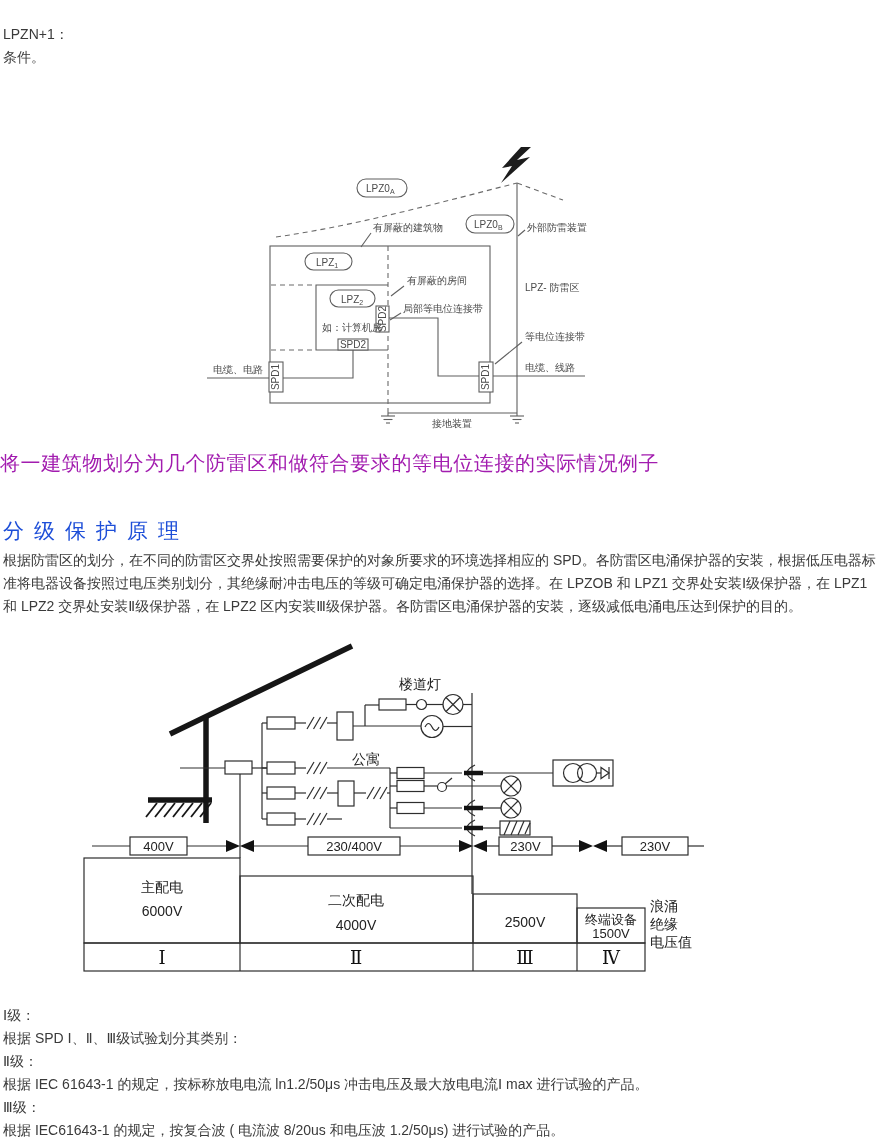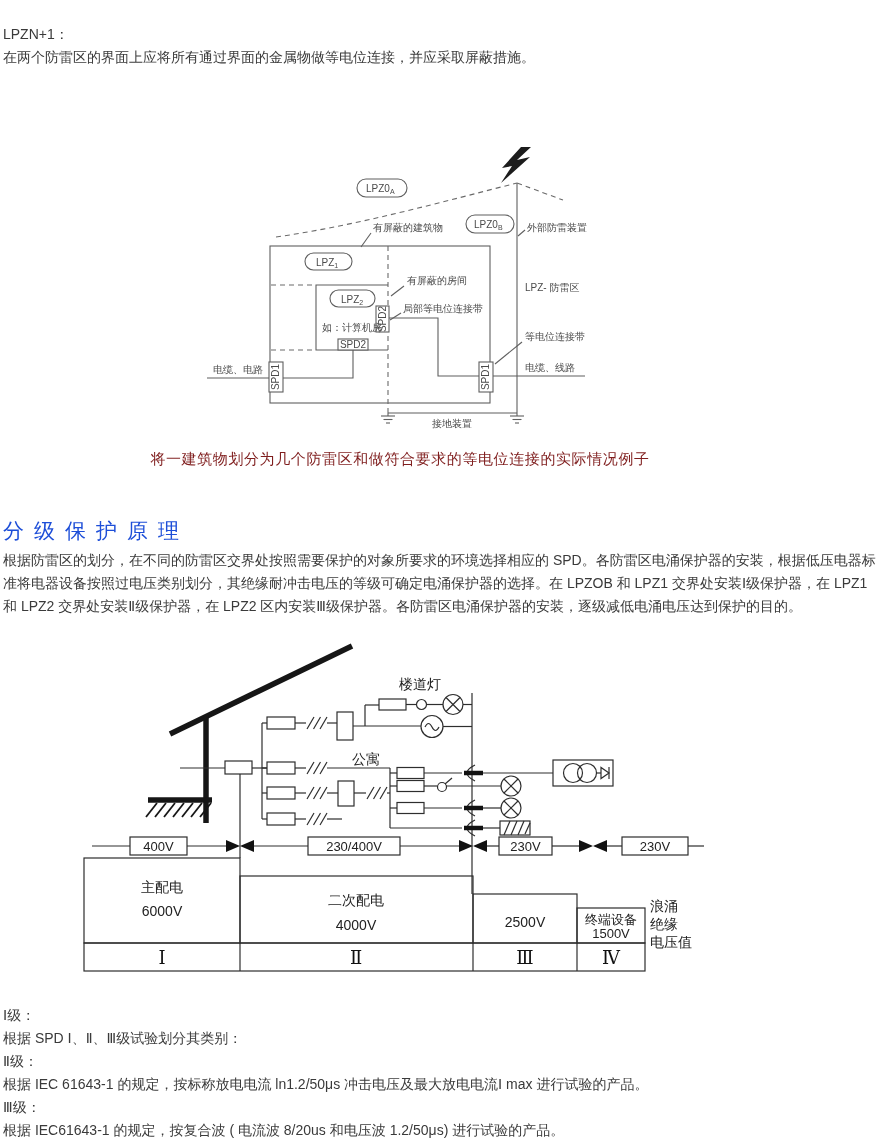--- a/index.html
+++ b/index.html
@@ -5,21 +5,21 @@
   html,body{margin:0;padding:0;background:#ffffff;}
   body{width:882px;height:1145px;font-family:"Liberation Sans","DejaVu Sans",sans-serif;color:#3a3a3a;}
   .page{position:relative;width:882px;height:1145px;overflow:hidden;background:#fff;margin-top:18px;}
   .tblock{position:absolute;left:3px;}
   .tline{font-size:14px;line-height:22.5px;white-space:nowrap;color:#3a3a3a;}
   #intro{top:5px;}
   #para{top:531px;}
   #para .tline{line-height:23px;}
   #spd{top:986px;}
   #spd .tline{line-height:23px;}
-  .caption{position:absolute;top:432px;left:0;width:800px;text-align:center;font-size:15px;letter-spacing:0.6px;color:#7f1d1d;}
+  .caption{position:absolute;top:432px;left:0;width:800px;text-align:left;font-size:20px;letter-spacing:0.6px;color:#a21caf;}
   .heading{position:absolute;top:499px;left:3px;font-size:21px;letter-spacing:10px;color:#1d4ed8;}
   svg{position:absolute;left:0;}
   #fig1{top:125px;}
   #fig2{top:615px;}
   .d1line{stroke:#5f5f5f;stroke-width:1.1;fill:none;}
   .d1dash{stroke:#6a6a6a;stroke-width:1.1;fill:none;stroke-dasharray:5,4;}
   .d1txt{fill:#4a4a4a;font-size:10px;}
   .d1box{fill:#ffffff;stroke:#5f5f5f;stroke-width:1.1;}
   .d2line{stroke:#2e2e2e;stroke-width:1.2;fill:none;}
   .d2thick{stroke:#161616;stroke-width:5.5;fill:none;}
@@ -28,21 +28,21 @@
   .d2box{fill:#fff;stroke:#2e2e2e;stroke-width:1.2;}
   .num{font-family:"Liberation Serif","DejaVu Serif",serif;font-size:18px;fill:#111;}
 </style>
 </head>
 <body>
 
 <div class="page">
 
   <div id="intro" class="tblock">
     <div class="tline">LPZN+1：</div>
-    <div class="tline">在两个防雷区的界面上应将所有通过界面的金属物做等电位连接，并应采取屏蔽措施。</div>
+    <div class="tline">条件。</div>
   </div>
 
   <svg id="fig1" width="882" height="305" viewBox="0 0 882 305">
 
     <path d="M521,4 L502,25 L512,23 L501,40 L530,14 L517,17 L531,4 Z" fill="#1c1c1c"></path>
 
     <line class="d1line" x1="517" y1="40" x2="517" y2="270"></line>
 
     <path class="d1dash" d="M276,94 C360,82 445,58 517,40"></path>
     <path class="d1dash" d="M517,40 C536,47 549,52 563,57"></path>

